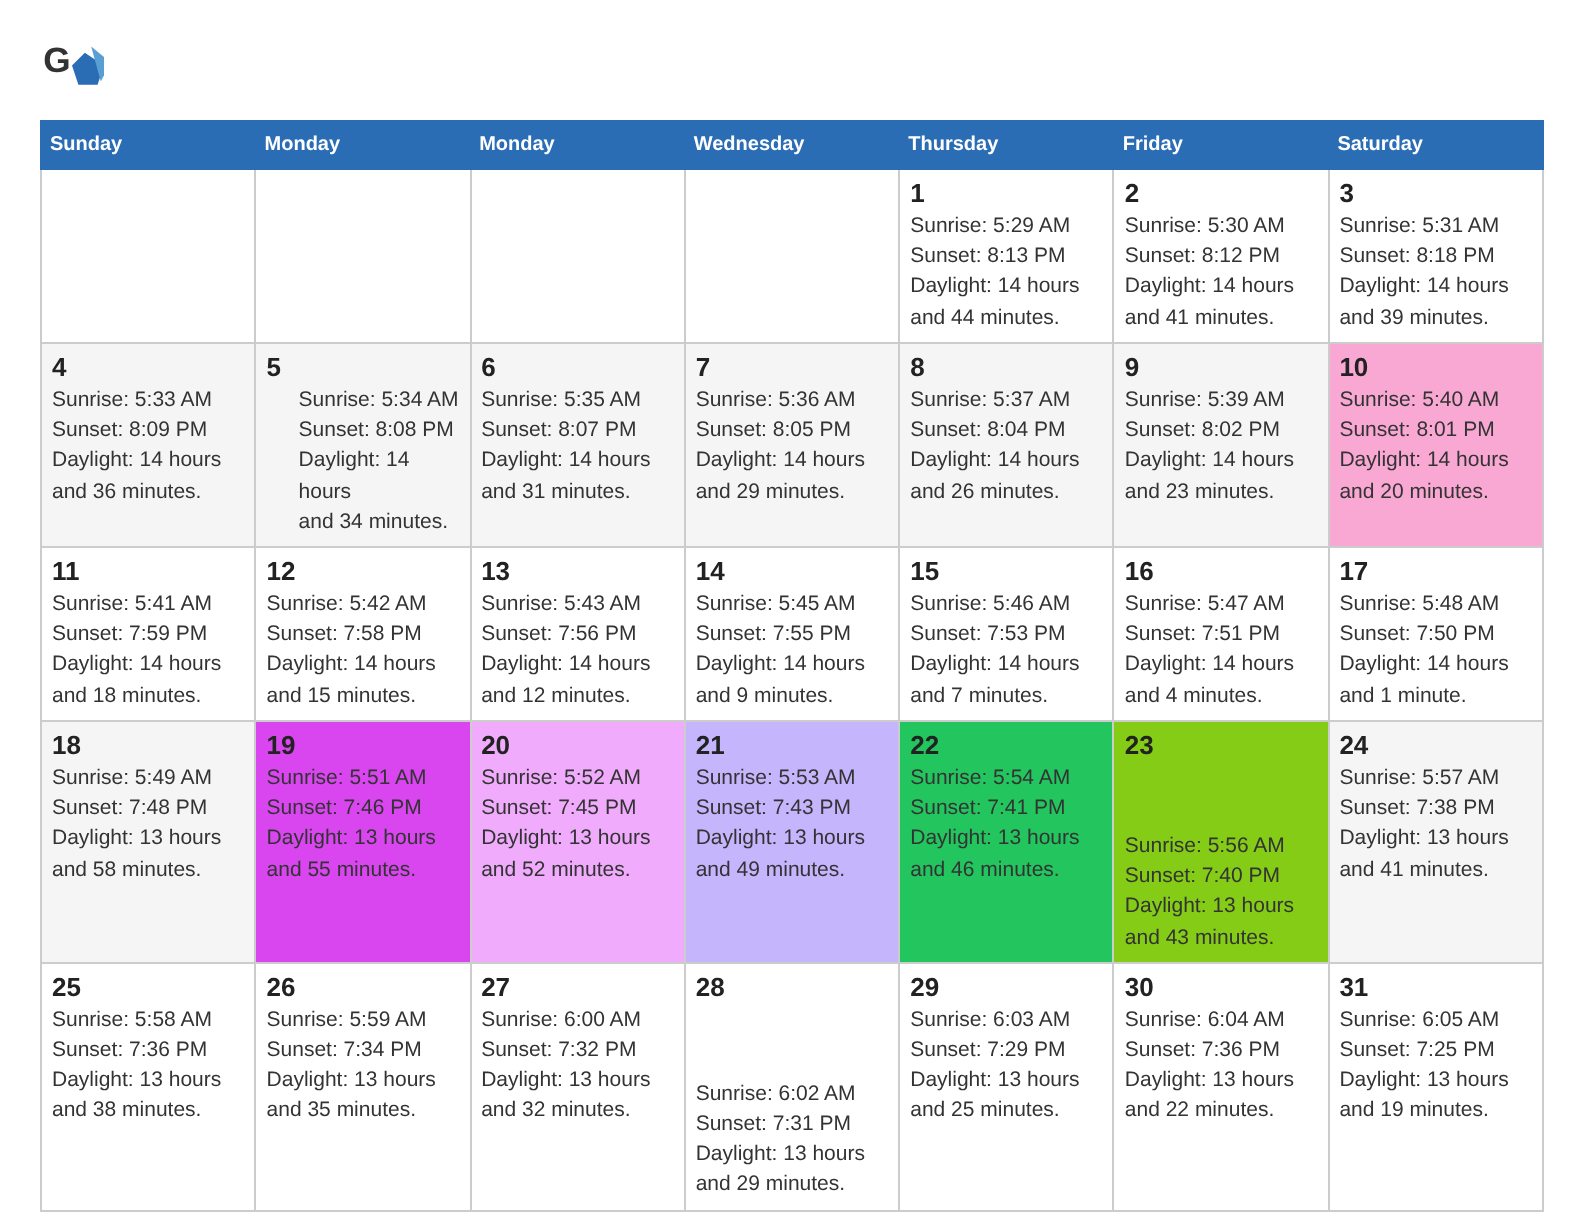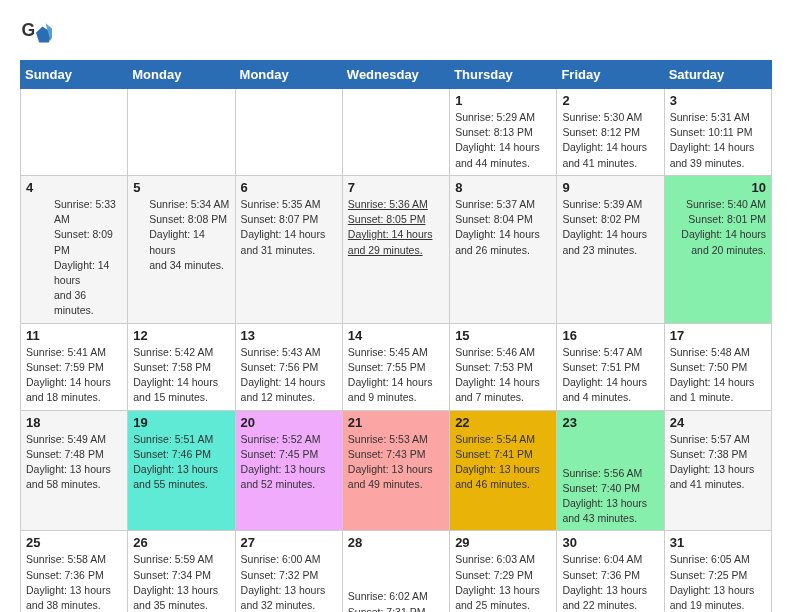--- a/index.html
+++ b/index.html
@@ -49,21 +49,21 @@
     .calendar {
       width: 100%;
       border-collapse: collapse;
       font-size: 11px;
     }
     .calendar th {
       background: #2a6db5;
       color: #fff;
       padding: 6px 4px;
       text-align: left;
-      font-size: 13px;
+      font-size: 10px;
       font-weight: bold;
       border: 1px solid #2a6db5;
     }
     .calendar td {
       border: 1px solid #ccc;
       vertical-align: top;
       padding: 4px 5px;
       width: 107px;
       min-height: 80px;
       background: #fff;
@@ -137,69 +137,69 @@
         <td>
           <span class="day-num">2</span>
           <div class="day-info" style="white-space: pre-line;">Sunrise: 5:30 AM
 Sunset: 8:12 PM
 Daylight: 14 hours
 and 41 minutes.</div>
         </td>
         <td>
           <span class="day-num">3</span>
           <div class="day-info" style="white-space: pre-line;">Sunrise: 5:31 AM
-Sunset: 10:11 PM
+Sunset: 8:18 PM
 Daylight: 14 hours
 and 39 minutes.</div>
         </td>
       </tr>
       <tr>
         <td style="background: rgb(245, 245, 245);">
           <span class="day-num">4</span>
-          <div class="day-info" style="white-space: pre-line; margin-left: 28px;">Sunrise: 5:33 AM
+          <div class="day-info" style="white-space: pre-line;">Sunrise: 5:33 AM
 Sunset: 8:09 PM
 Daylight: 14 hours
 and 36 minutes.</div>
         </td>
         <td style="background: rgb(245, 245, 245);">
           <span class="day-num">5</span>
           <div class="day-info" style="white-space: pre-line; margin-left: 16px;">Sunrise: 5:34 AM
 Sunset: 8:08 PM
 Daylight: 14 hours
 and 34 minutes.</div>
         </td>
         <td style="background: rgb(245, 245, 245);">
           <span class="day-num">6</span>
           <div class="day-info" style="white-space: pre-line;">Sunrise: 5:35 AM
 Sunset: 8:07 PM
 Daylight: 14 hours
 and 31 minutes.</div>
         </td>
         <td style="background: rgb(245, 245, 245);">
           <span class="day-num">7</span>
-          <div class="day-info" style="white-space: pre-line; text-decoration: underline;">Sunrise: 5:36 AM
+          <div class="day-info" style="white-space: pre-line;">Sunrise: 5:36 AM
 Sunset: 8:05 PM
 Daylight: 14 hours
 and 29 minutes.</div>
         </td>
         <td style="background: rgb(245, 245, 245);">
           <span class="day-num">8</span>
           <div class="day-info" style="white-space: pre-line;">Sunrise: 5:37 AM
 Sunset: 8:04 PM
 Daylight: 14 hours
 and 26 minutes.</div>
         </td>
         <td style="background: rgb(245, 245, 245);">
           <span class="day-num">9</span>
           <div class="day-info" style="white-space: pre-line;">Sunrise: 5:39 AM
 Sunset: 8:02 PM
 Daylight: 14 hours
 and 23 minutes.</div>
         </td>
-        <td style="background: #86efac; text-align: right;">
+        <td style="background: #f9a8d4;">
           <span class="day-num">10</span>
           <div class="day-info" style="white-space: pre-line;">Sunrise: 5:40 AM
 Sunset: 8:01 PM
 Daylight: 14 hours
 and 20 minutes.</div>
         </td>
       </tr>
       <tr>
         <td>
           <span class="day-num">11</span>
@@ -252,49 +252,49 @@
         </td>
       </tr>
       <tr>
         <td style="background: rgb(245, 245, 245);">
           <span class="day-num">18</span>
           <div class="day-info" style="white-space: pre-line;">Sunrise: 5:49 AM
 Sunset: 7:48 PM
 Daylight: 13 hours
 and 58 minutes.</div>
         </td>
-        <td style="background: #5eead4;">
+        <td style="background: #d946ef;">
           <span class="day-num">19</span>
           <div class="day-info" style="white-space: pre-line;">Sunrise: 5:51 AM
 Sunset: 7:46 PM
 Daylight: 13 hours
 and 55 minutes.</div>
         </td>
         <td style="background: #f0abfc;">
           <span class="day-num">20</span>
           <div class="day-info" style="white-space: pre-line;">Sunrise: 5:52 AM
 Sunset: 7:45 PM
 Daylight: 13 hours
 and 52 minutes.</div>
         </td>
-        <td style="background: #fca5a5;">
+        <td style="background: #c4b5fd;">
           <span class="day-num">21</span>
           <div class="day-info" style="white-space: pre-line;">Sunrise: 5:53 AM
 Sunset: 7:43 PM
 Daylight: 13 hours
 and 49 minutes.</div>
         </td>
-        <td style="background: #eab308;">
+        <td style="background: #22c55e;">
           <span class="day-num">22</span>
           <div class="day-info" style="white-space: pre-line;">Sunrise: 5:54 AM
 Sunset: 7:41 PM
 Daylight: 13 hours
 and 46 minutes.</div>
         </td>
-        <td style="background: #86efac;">
+        <td style="background: #84cc16;">
           <span class="day-num">23</span>
           <div class="day-info" style="white-space: pre-line; margin-top: 36px;">Sunrise: 5:56 AM
 Sunset: 7:40 PM
 Daylight: 13 hours
 and 43 minutes.</div>
         </td>
         <td style="background: rgb(245, 245, 245);">
           <span class="day-num">24</span>
           <div class="day-info" style="white-space: pre-line;">Sunrise: 5:57 AM
 Sunset: 7:38 PM

